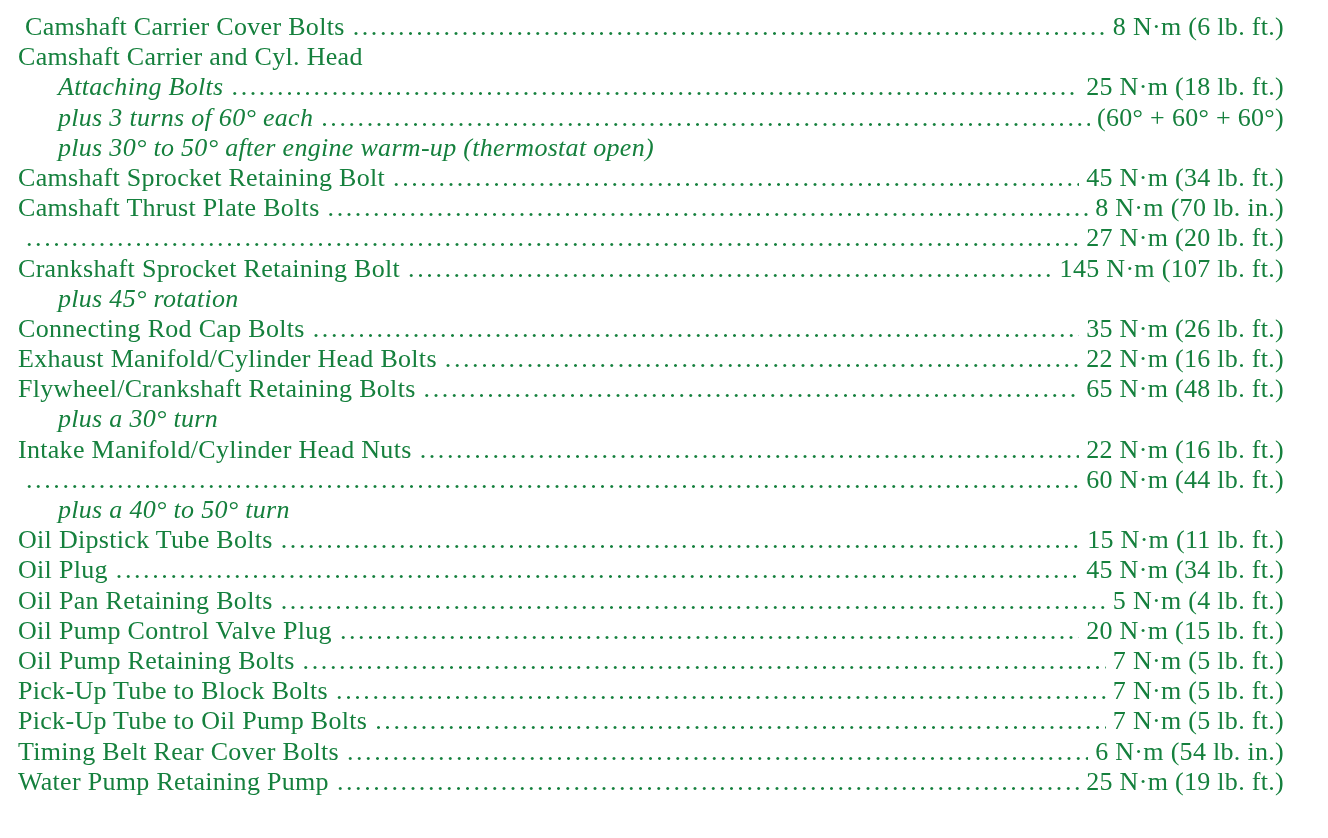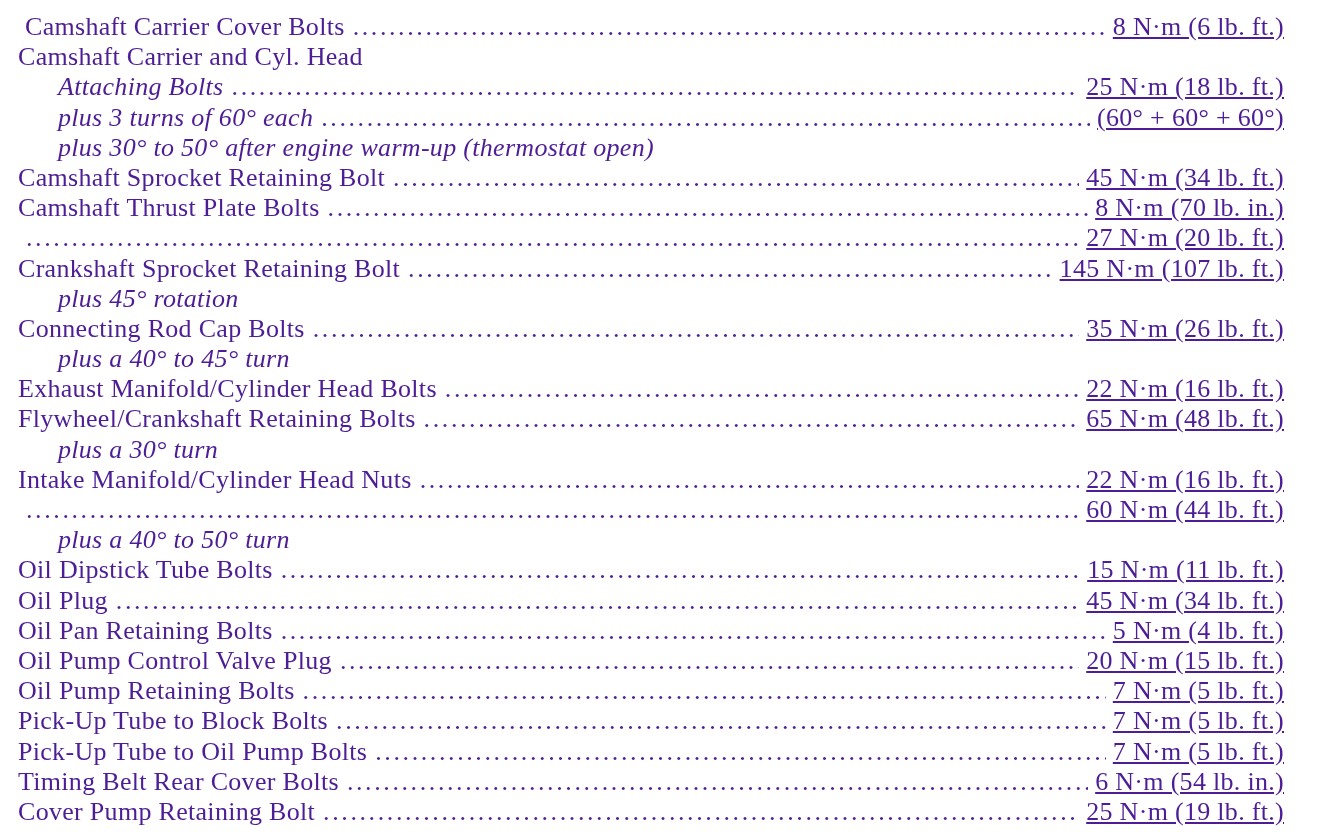--- a/index.html
+++ b/index.html
@@ -5,21 +5,21 @@
   html, body {
     margin: 0;
     padding: 0;
     background: #ffffff;
   }
   .page {
     width: 1328px;
     height: 838px;
     box-sizing: border-box;
     background: #ffffff;
-    color: #4c1d95;
+    color: #15803d;
     font-family: "Liberation Serif", "DejaVu Serif", serif;
     font-size: 26px;
     padding: 12px 44px 8px 18px;
     overflow: hidden;
   }
   .spec-list {
     display: block;
   }
   .row {
     display: flex;
@@ -45,21 +45,20 @@
     margin: 0 7px 0 8px;
     white-space: nowrap;
     letter-spacing: 2.6px;
     min-width: 0;
   }
   .value {
     flex: 0 0 auto;
     white-space: nowrap;
     letter-spacing: 0.3px;
     text-align: left;
-    text-decoration: underline;
   }
 </style>
 </head>
 <body>
 
 <div class="page">
   <div class="spec-list">
   <div class="row first-line">
     <span class="label">Camshaft Carrier Cover Bolts</span>
     <span class="leader">..........................................................................................................................................................</span>
@@ -118,25 +117,20 @@
     <span class="leader" style="visibility: hidden;"></span>
 
   </div>
 
   <div class="row">
     <span class="label">Connecting Rod Cap Bolts</span>
     <span class="leader">..........................................................................................................................................................</span>
     <span class="value">35 N·m (26 lb. ft.)</span>
   </div>
 
-  <div class="row indent">
-    <span class="label">plus a 40° to 45° turn</span>
-    <span class="leader" style="visibility: hidden;"></span>
-
-  </div>
 
   <div class="row">
     <span class="label">Exhaust Manifold/Cylinder Head Bolts</span>
     <span class="leader">..........................................................................................................................................................</span>
     <span class="value">22 N·m (16 lb. ft.)</span>
   </div>
 
   <div class="row">
     <span class="label">Flywheel/Crankshaft Retaining Bolts</span>
     <span class="leader">..........................................................................................................................................................</span>
@@ -208,18 +202,18 @@
     <span class="value">7 N·m (5 lb. ft.)</span>
   </div>
 
   <div class="row">
     <span class="label">Timing Belt Rear Cover Bolts</span>
     <span class="leader">..........................................................................................................................................................</span>
     <span class="value">6 N·m (54 lb. in.)</span>
   </div>
 
   <div class="row">
-    <span class="label">Cover Pump Retaining Bolt</span>
+    <span class="label">Water Pump Retaining Pump</span>
     <span class="leader">..........................................................................................................................................................</span>
     <span class="value">25 N·m (19 lb. ft.)</span>
   </div>
 </div>
 </div>
 
 </body></html>

